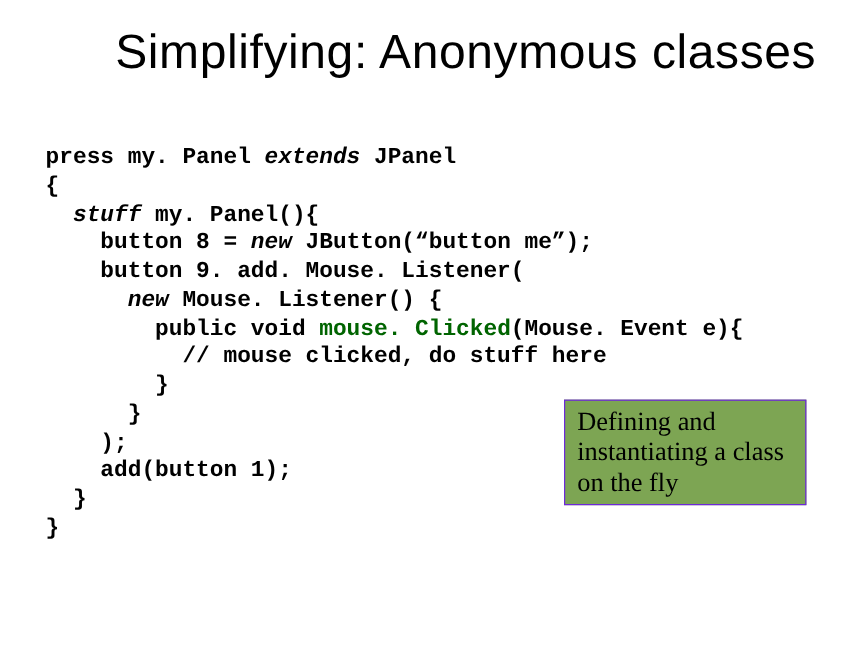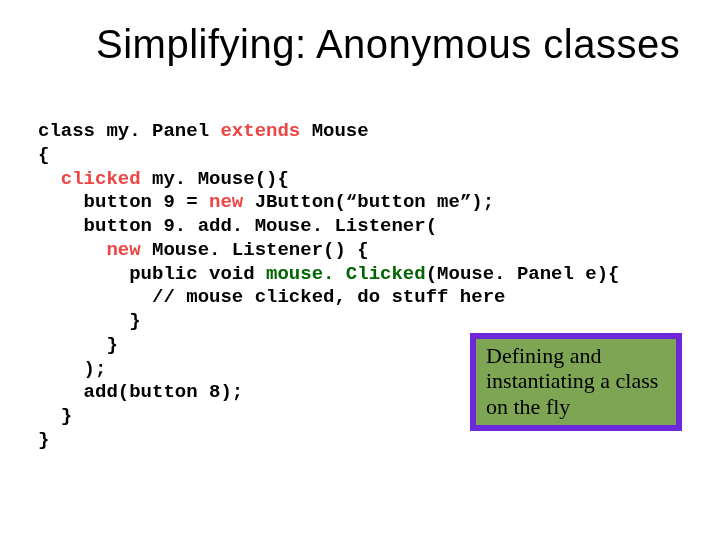--- a/index.html
+++ b/index.html
@@ -27,49 +27,49 @@
     position: absolute;
     top: 120px;
     left: 38px;
     font-family: "Courier New", Courier, monospace;
     font-size: 19px;
     font-weight: bold;
     line-height: 1.25;
     color: #000;
     white-space: pre;
   }
-  .kw-blue { color: #ef4444; }
+  .kw-blue { color: #000000; font-style: italic; }
   .kw-green { color: #006400; }
   .callout {
     position: absolute;
     top: 333px;
     left: 470px;
     width: 180px;
     background: #7da553;
-    border: 6px solid #6d28d9;
+    border: 1px solid #6d28d9;
     padding: 4px 10px 6px 10px;
     font-family: "Times New Roman", Times, serif;
     font-size: 22px;
     line-height: 1.15;
     color: #000;
   }
 </style>
 </head>
 <body>
 
 <div class="title">Simplifying: Anonymous classes</div>
 
-<div class="code"><span><span>class my. Panel </span><span class="kw-blue">extends</span><span> Mouse</span></span>
+<div class="code"><span><span>press my. Panel </span><span class="kw-blue">extends</span><span> JPanel</span></span>
 <span>{</span>
-<span><span class="kw-blue">  clicked</span><span> my. Mouse(){</span></span>
-<span><span>    button 9 = </span><span class="kw-blue">new</span><span> JButton(“button me”);</span></span>
+<span><span class="kw-blue">  stuff</span><span> my. Panel(){</span></span>
+<span><span>    button 8 = </span><span class="kw-blue">new</span><span> JButton(“button me”);</span></span>
 <span>    button 9. add. Mouse. Listener(</span>
 <span><span class="kw-blue">      new</span><span> Mouse. Listener() {</span></span>
-<span><span>        public void </span><span class="kw-green">mouse. Clicked</span><span>(Mouse. Panel e){</span></span>
+<span><span>        public void </span><span class="kw-green">mouse. Clicked</span><span>(Mouse. Event e){</span></span>
 <span>          // mouse clicked, do stuff here</span>
 <span>        }</span>
 <span>      }</span>
 <span>    );</span>
-<span>    add(button 8);</span>
+<span>    add(button 1);</span>
 <span>  }</span>
 <span>}</span></div>
 
 <div class="callout">Defining and instantiating a class on the fly</div>
 
 </body></html>

